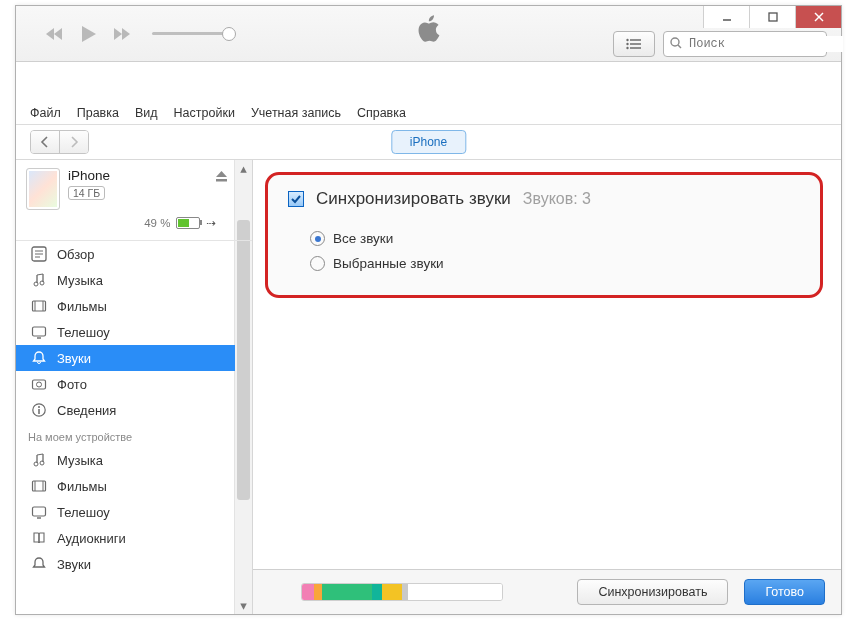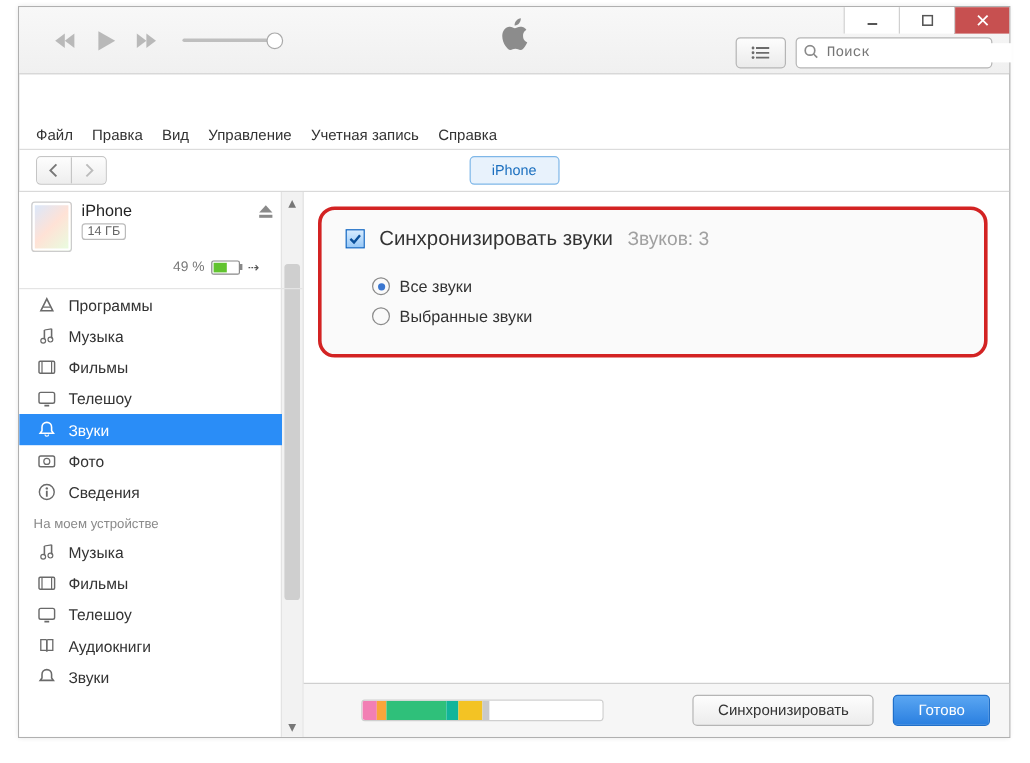--- a/index.html
+++ b/index.html
@@ -152,21 +152,21 @@
               </svg></span>
       <input placeholder="Поиск" style="">
     </div>
   </div>
 </div>
 
 <div class="menubar">
   <span>Файл</span>
   <span>Правка</span>
   <span>Вид</span>
-  <span>Управление</span>
+  <span>Настройки</span>
   <span>Учетная запись</span>
   <span>Справка</span>
 </div>
 
 <div class="subtool">
   <div class="navarrows">
     <div>
             <svg width="10" height="12">
               <polyline points="7,1 2,6 7,11" fill="none" stroke="#777" stroke-width="1.6"></polyline>
             </svg>
@@ -207,25 +207,27 @@
               </div>
         <span style="color:#555;">⇢</span>
       </div>
     </div>
 
     <div class="side-list">
 
       <div class="side-item">
         <span class="icon">
                 <svg width="16" height="16">
-                  <path d="M3 13 L8 3 L13 13 Z" fill="none" stroke="currentColor" stroke-width="1.3"></path>
-                  <line x1="5" y1="10" x2="11" y2="10" stroke="currentColor"></line>
-                </svg>
-              </span>
-        <span class="label">Программы</span>
+                  <rect x="1" y="1" width="14" height="14" rx="2" fill="none" stroke="currentColor" stroke-width="1.3"></rect>
+                  <line x1="4" y1="5" x2="12" y2="5" stroke="currentColor"></line>
+                  <line x1="4" y1="8" x2="12" y2="8" stroke="currentColor"></line>
+                  <line x1="4" y1="11" x2="9" y2="11" stroke="currentColor"></line>
+                </svg>
+              </span>
+        <span class="label">Обзор</span>
       </div>
       <div class="side-item">
         <span class="icon">
                 <svg width="16" height="16">
                   <path d="M6 3v8" stroke="currentColor" stroke-width="1.3"></path>
                   <path d="M12 2v8" stroke="currentColor" stroke-width="1.3"></path>
                   <circle cx="5" cy="12" r="2" fill="none" stroke="currentColor"></circle>
                   <circle cx="11" cy="11" r="2" fill="none" stroke="currentColor"></circle>
                   <line x1="6" y1="3" x2="12" y2="2" stroke="currentColor"></line>
                 </svg>

